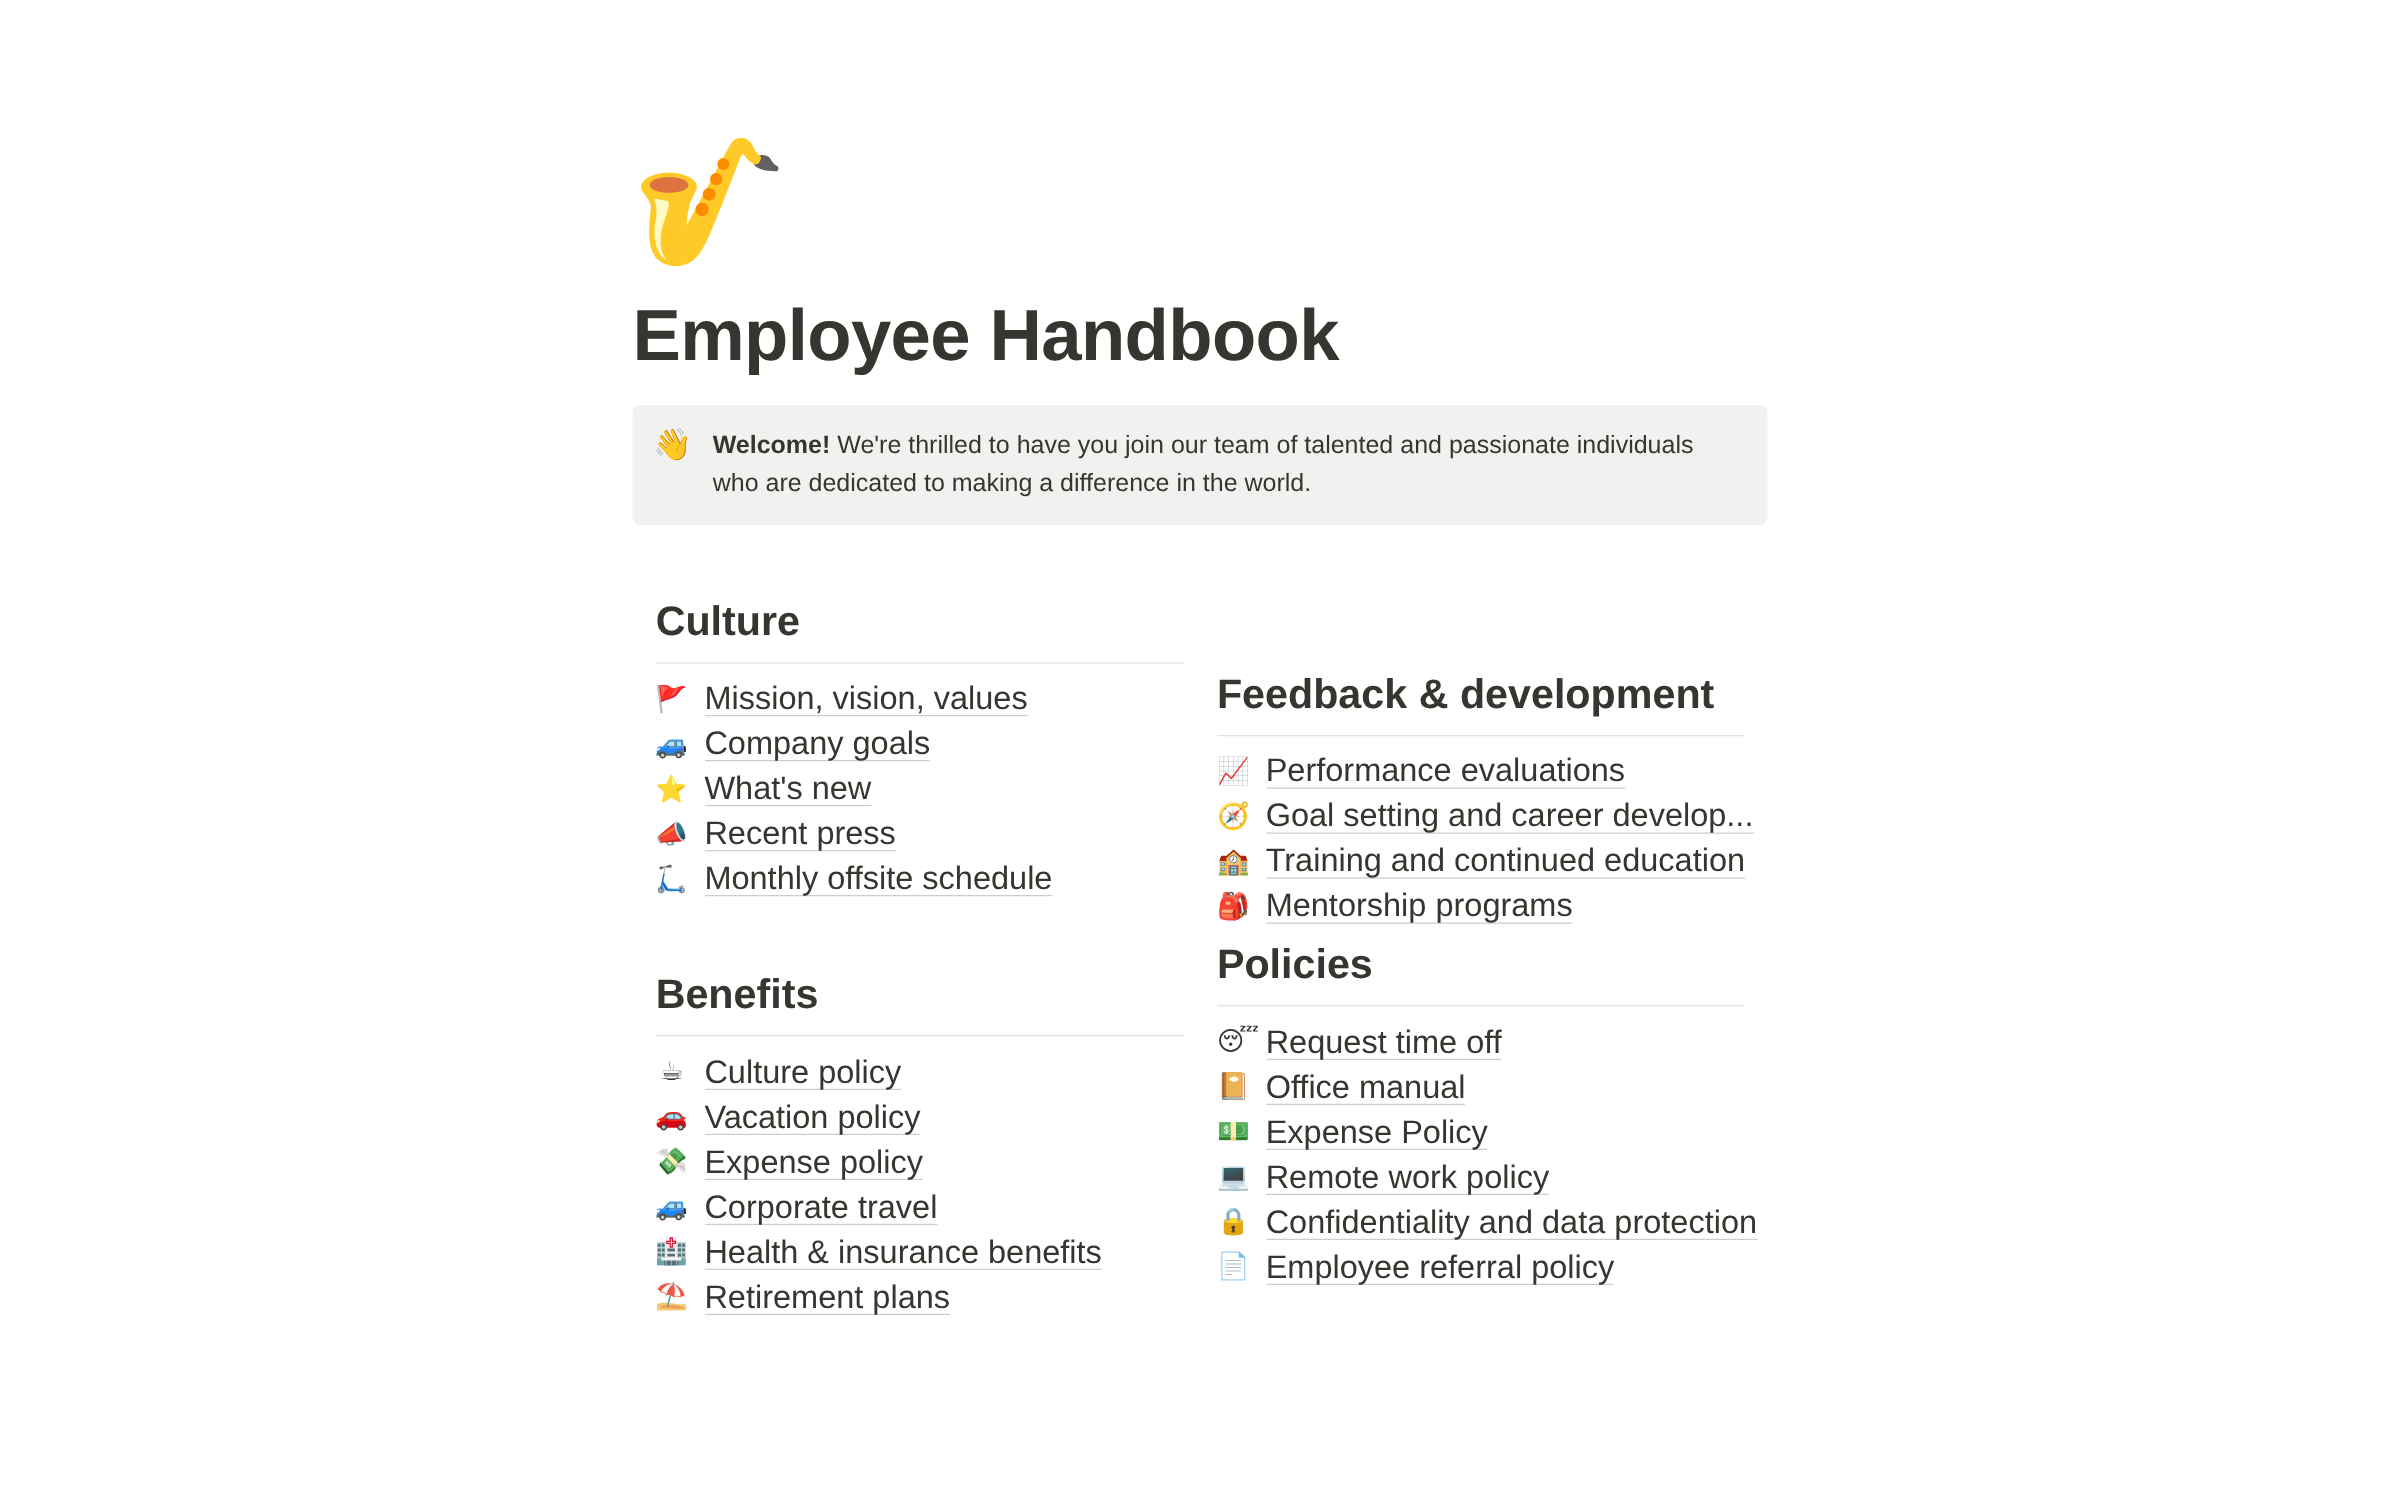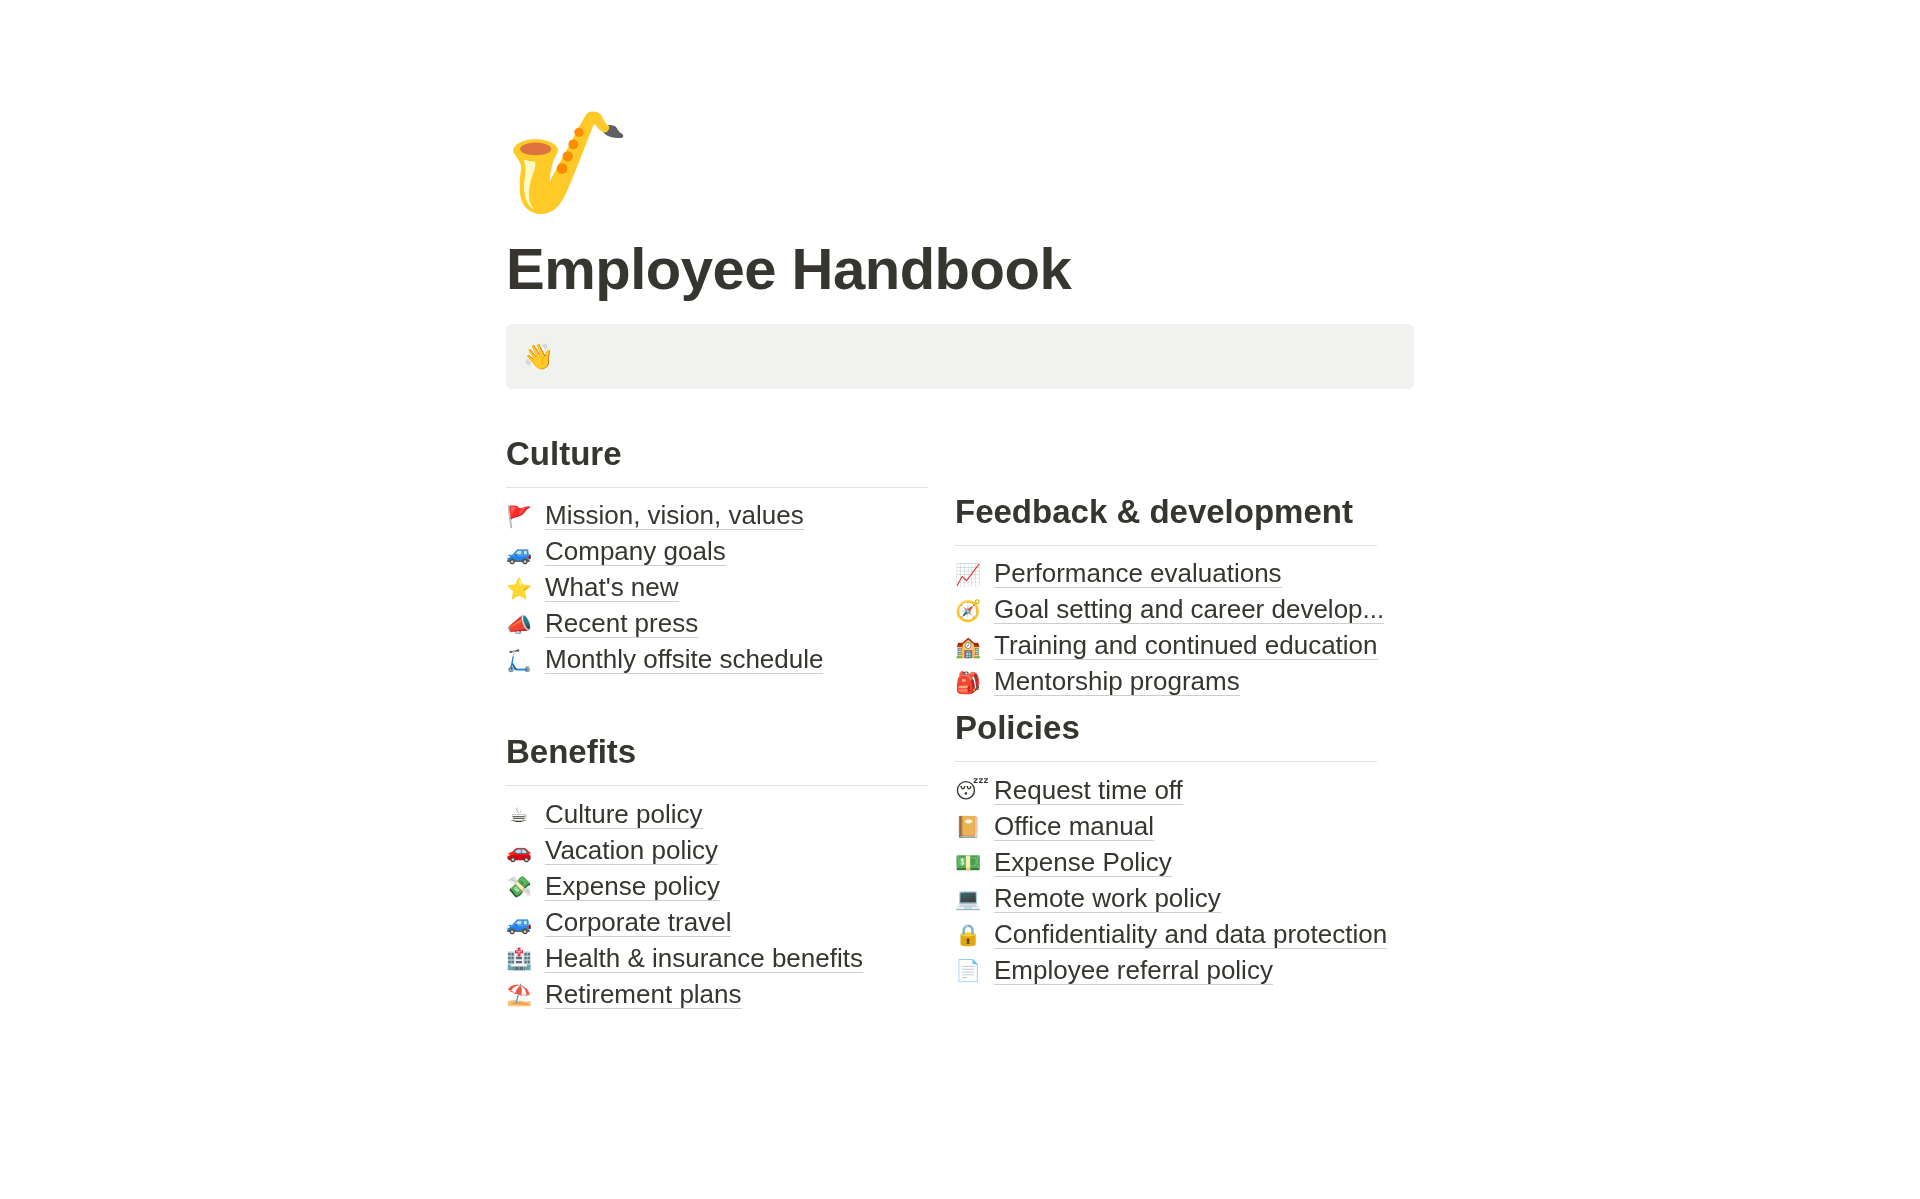--- a/index.html
+++ b/index.html
@@ -42,23 +42,24 @@
     line-height: 31px;
   }
   .callout-emoji {
     font-size: 25px;
     line-height: 31px;
     flex: 0 0 auto;
   }
   .callout-text { color: #37352f; }
   .callout-text b { font-weight: 700; }
   .columns {
-    margin-top: 44px;
+    margin-top: 56px;
     display: flex;
     gap: 27px;
+    justify-content: center;
   }
   .column {
     width: 422px;
     flex: 0 0 auto;
   }
   .section-heading {
     font-size: 33px;
     font-weight: 700;
     line-height: 1.25;
     color: #37352f;
@@ -101,20 +102,21 @@
 <body>
 
 <div class="page">
 
   <div class="page-icon">🎷</div>
 
   <h1 class="page-title">Employee Handbook</h1>
 
   <div class="callout">
     <span class="callout-emoji">👋</span>
+    <span class="callout-text"><b>Welcome!</b><span> We're thrilled to have you join our team of talented and passionate individuals who are dedicated to making a difference in the world.</span></span>
   </div>
 
   <div class="columns">
 
     <div class="column">
 
       <div class="section-wrap">
         <h2 class="section-heading">Culture</h2>
         <ul class="link-list">
           <li class="link-item">

